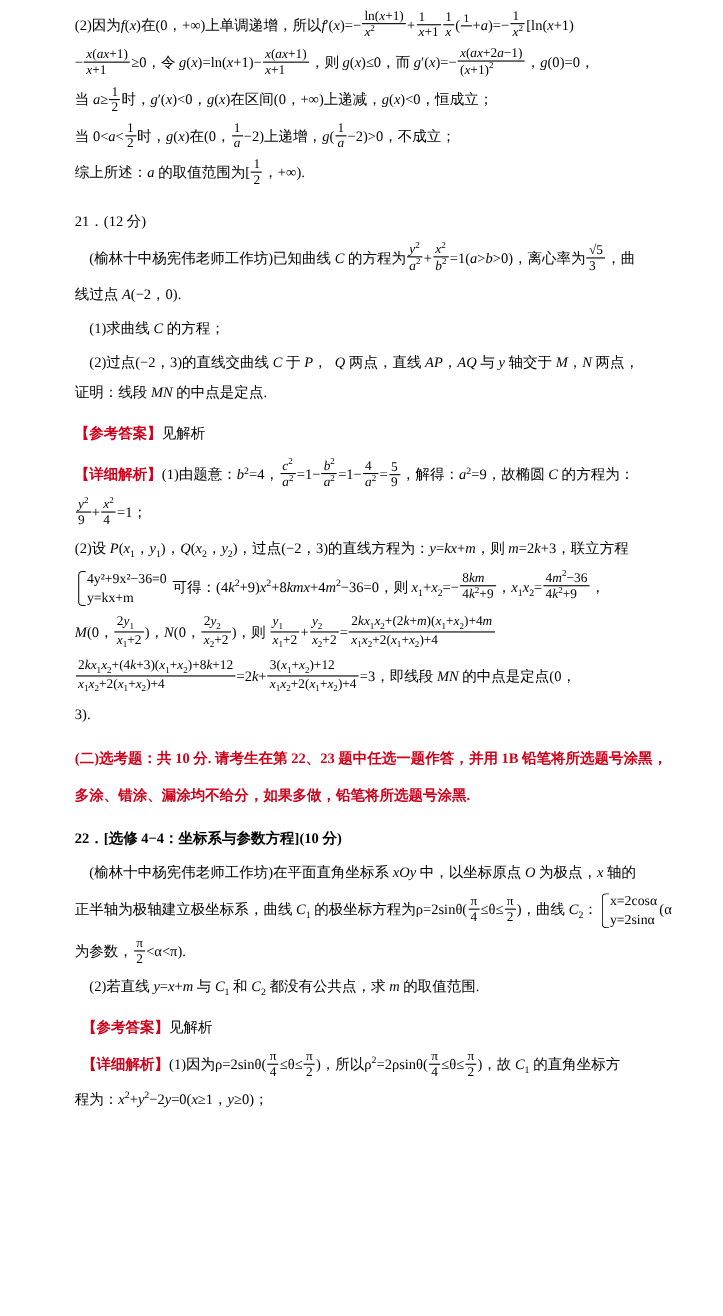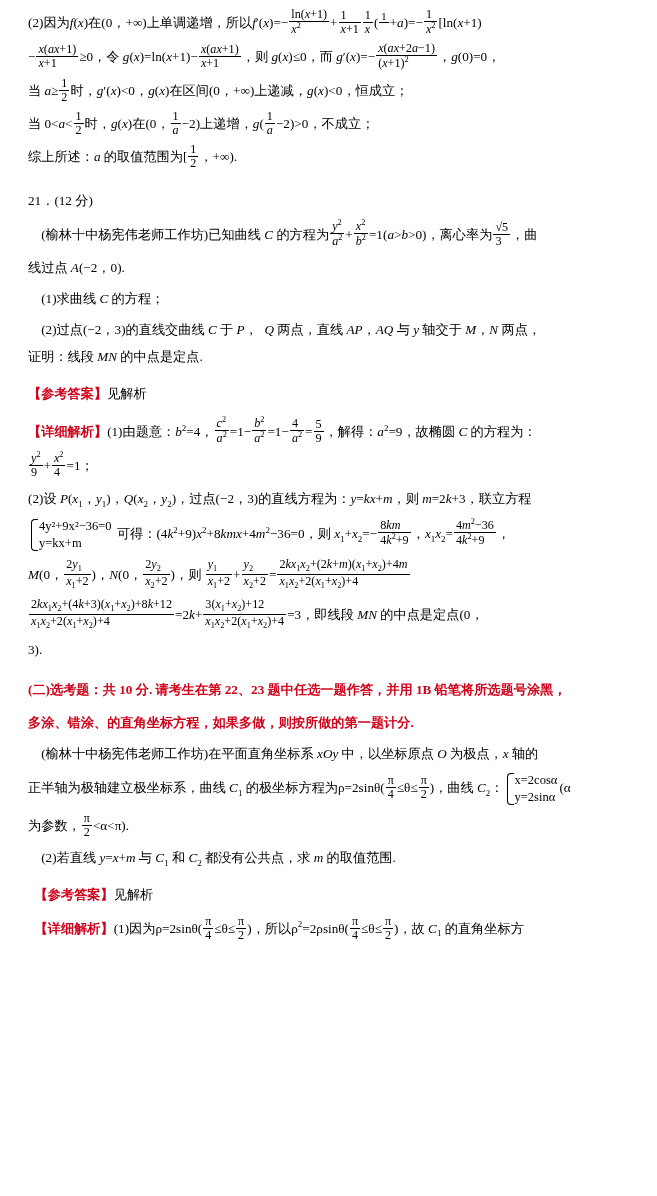--- a/index.html
+++ b/index.html
@@ -12,20 +12,21 @@
     min-height: 1196px;
     font-family: "Liberation Serif", "DejaVu Serif", serif;
     color: #000000;
     font-size: 13.2px;
     line-height: 1.0;
   }
   .page {
     width: 608px;
     padding: 8px 22px 10px 28px;
     box-sizing: border-box;
+    margin-left: 40px;
   }
   .line {
     margin: 0 0 6px 0;
     line-height: 1.9;
   }
   .tight { margin-bottom: 2px; }
   .red {
     color: #d0021b;
     font-weight: bold;
   }
@@ -154,22 +155,25 @@
     <i>M</i>(0，<span class="frac"><span class="num">2<i>y</i><sub>1</sub></span><span class="den"><i>x</i><sub>1</sub>+2</span></span>)，<i>N</i>(0，<span class="frac"><span class="num">2<i>y</i><sub>2</sub></span><span class="den"><i>x</i><sub>2</sub>+2</span></span>)，则 <span class="frac"><span class="num"><i>y</i><sub>1</sub></span><span class="den"><i>x</i><sub>1</sub>+2</span></span>+<span class="frac"><span class="num"><i>y</i><sub>2</sub></span><span class="den"><i>x</i><sub>2</sub>+2</span></span>=<span class="frac"><span class="num">2<i>kx</i><sub>1</sub><i>x</i><sub>2</sub>+(2<i>k</i>+<i>m</i>)(<i>x</i><sub>1</sub>+<i>x</i><sub>2</sub>)+4<i>m</i></span><span class="den"><i>x</i><sub>1</sub><i>x</i><sub>2</sub>+2(<i>x</i><sub>1</sub>+<i>x</i><sub>2</sub>)+4</span></span>
   </div>
 
   <div class="line">
     <span class="frac"><span class="num">2<i>kx</i><sub>1</sub><i>x</i><sub>2</sub>+(4<i>k</i>+3)(<i>x</i><sub>1</sub>+<i>x</i><sub>2</sub>)+8<i>k</i>+12</span><span class="den"><i>x</i><sub>1</sub><i>x</i><sub>2</sub>+2(<i>x</i><sub>1</sub>+<i>x</i><sub>2</sub>)+4</span></span>=2<i>k</i>+<span class="frac"><span class="num">3(<i>x</i><sub>1</sub>+<i>x</i><sub>2</sub>)+12</span><span class="den"><i>x</i><sub>1</sub><i>x</i><sub>2</sub>+2(<i>x</i><sub>1</sub>+<i>x</i><sub>2</sub>)+4</span></span>=3，即线段 <i>MN</i> 的中点是定点(0，
   </div>
 
   <div class="line">3).</div>
 
   <div class="line sec-head red">(二)选考题：共 10 分. 请考生在第 22、23 题中任选一题作答，并用 1B 铅笔将所选题号涂黑，</div>
-  <div class="line red">多涂、错涂、的直角坐标方程，如果多做，则按所做的第一题计分.</div>
-
+  <div class="line red">多涂、错涂、漏涂均不给分，如果多做，铅笔将所选题号涂黑.</div>
+
+  <div class="line" style="margin-top:14px">
+    <span class="bold">22．</span><span class="bold">[选修 4−4：坐标系与参数方程](10 分)</span>
+  </div>
 
   <div class="line">
     &nbsp;&nbsp;&nbsp;&nbsp;(榆林十中杨宪伟老师工作坊)在平面直角坐标系 <i>xOy</i> 中，以坐标原点 <i>O</i> 为极点，<i>x</i> 轴的
   </div>
 
   <div class="line">
     正半轴为极轴建立极坐标系，曲线 <i>C</i><sub>1</sub> 的极坐标方程为ρ=2sinθ(<span class="frac"><span class="num">π</span><span class="den">4</span></span>≤θ≤<span class="frac"><span class="num">π</span><span class="den">2</span></span>)，曲线 <i>C</i><sub>2</sub>：<span class="sys"><span class="row">x=2cosα</span><span class="row">y=2sinα</span></span>(α
   </div>
 
   <div class="line">
@@ -182,14 +186,17 @@
   </div>
 
   <div class="line" style="margin-top:10px">
     &nbsp;&nbsp;<span class="redlab">【参考答案】</span><span>见解析</span>
   </div>
 
   <div class="line" style="margin-top:8px">
     &nbsp;&nbsp;<span class="redlab">【详细解析】</span>(1)因为ρ=2sinθ(<span class="frac"><span class="num">π</span><span class="den">4</span></span>≤θ≤<span class="frac"><span class="num">π</span><span class="den">2</span></span>)，所以ρ<sup>2</sup>=2ρsinθ(<span class="frac"><span class="num">π</span><span class="den">4</span></span>≤θ≤<span class="frac"><span class="num">π</span><span class="den">2</span></span>)，故 <i>C</i><sub>1</sub> 的直角坐标方
   </div>
 
+  <div class="line">
+    程为：<i>x</i><sup>2</sup>+<i>y</i><sup>2</sup>−2<i>y</i>=0(<i>x</i>≥1，<i>y</i>≥0)；
+  </div>
 
 </div>
 
 </body></html>

